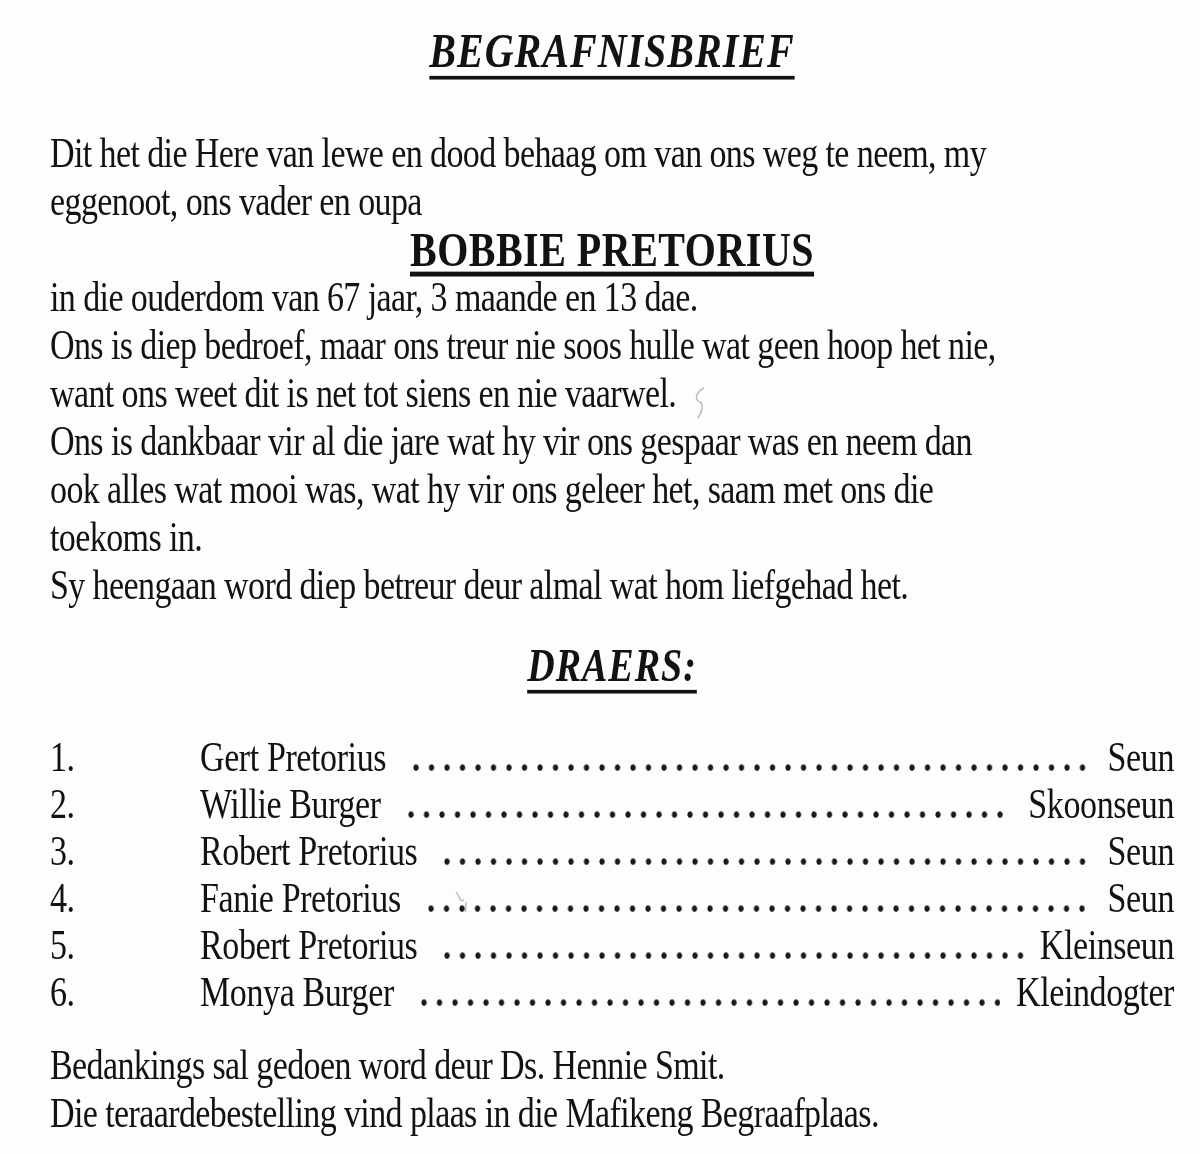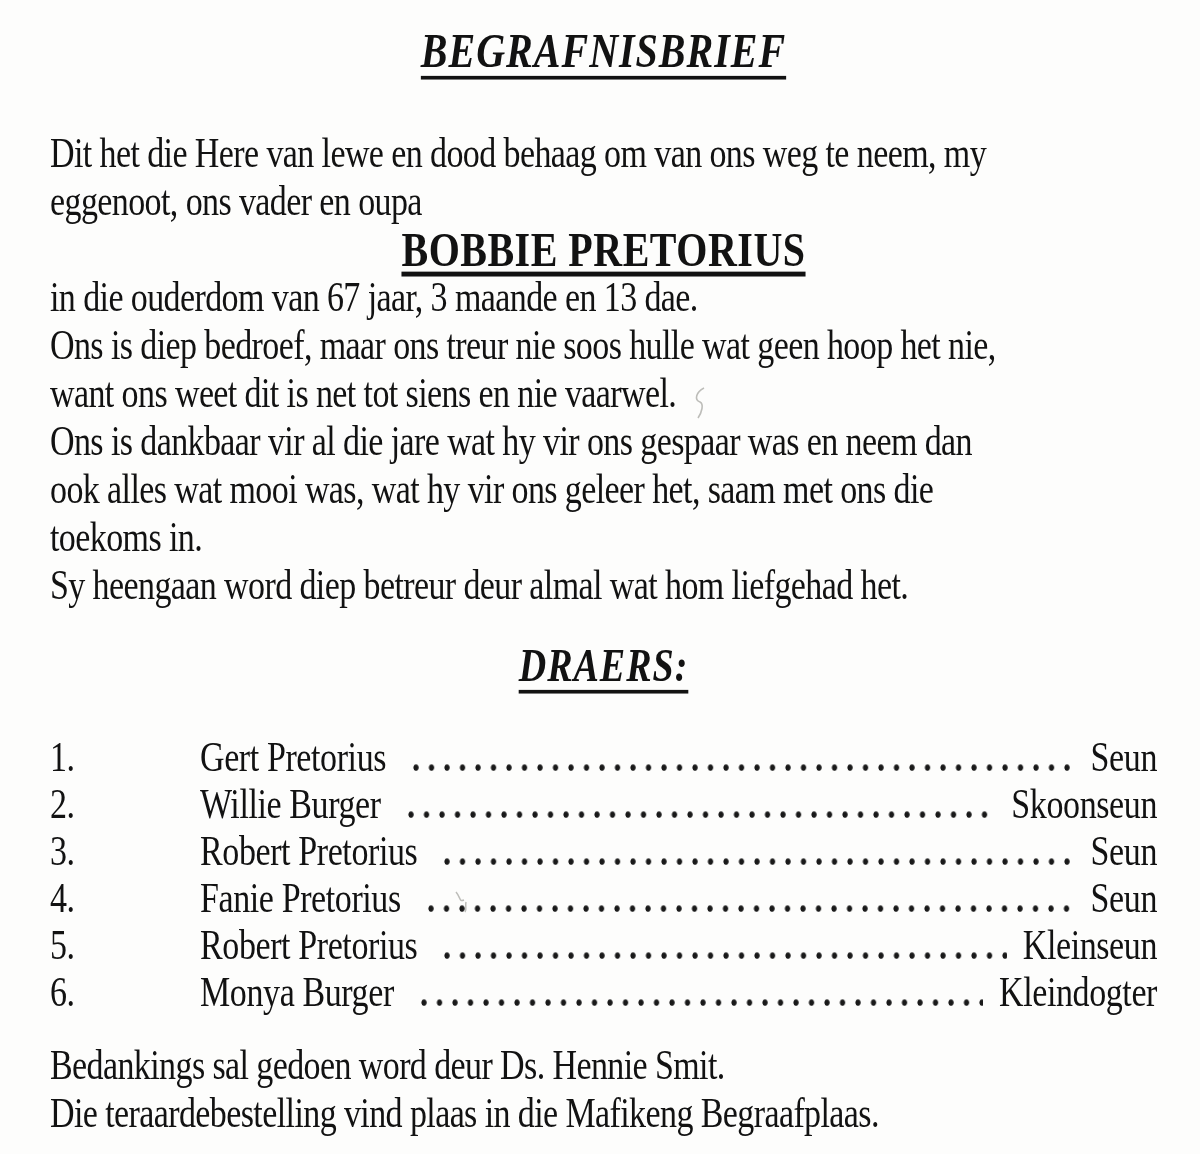--- a/index.html
+++ b/index.html
@@ -9,21 +9,21 @@
   }
   body {
     width: 1200px;
     height: 1154px;
     overflow: hidden;
     font-family: "Liberation Serif", "DejaVu Serif", serif;
     color: #151515;
     position: relative;
   }
   .page {
-    padding: 28px 43px 0 50px;
+    padding: 28px 26px 0 50px;
     filter: blur(0.3px) contrast(1.03);
   }
   
   .tline {
     font-size: 34px;
     letter-spacing: -0.6px;
     line-height: 48px;
     transform: scaleY(1.22);
     transform-origin: 50% 72%;
     white-space: nowrap;

